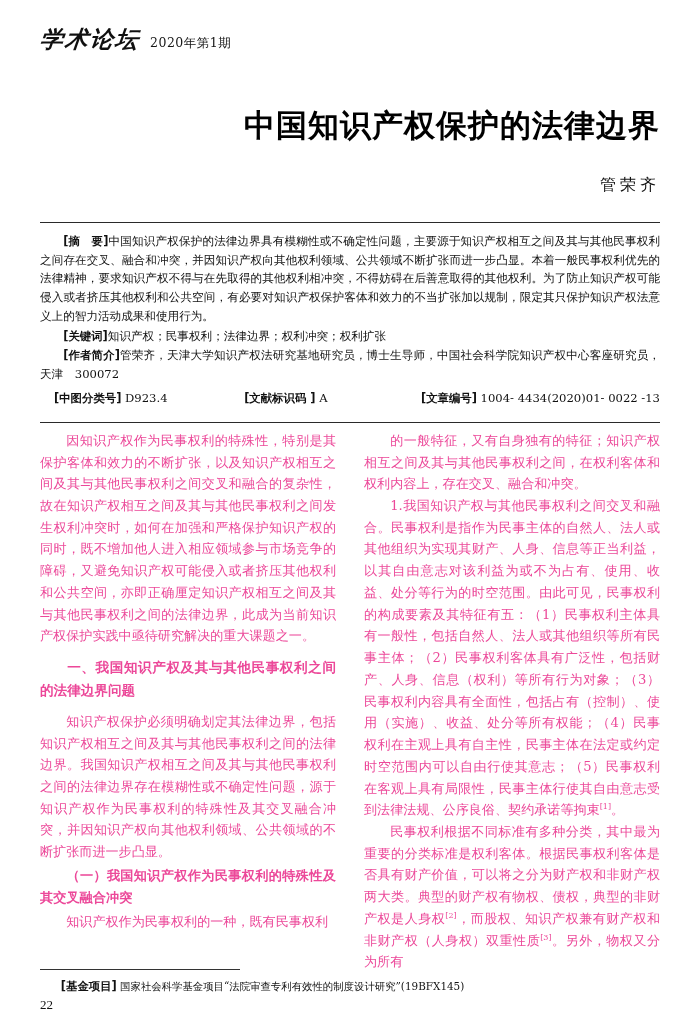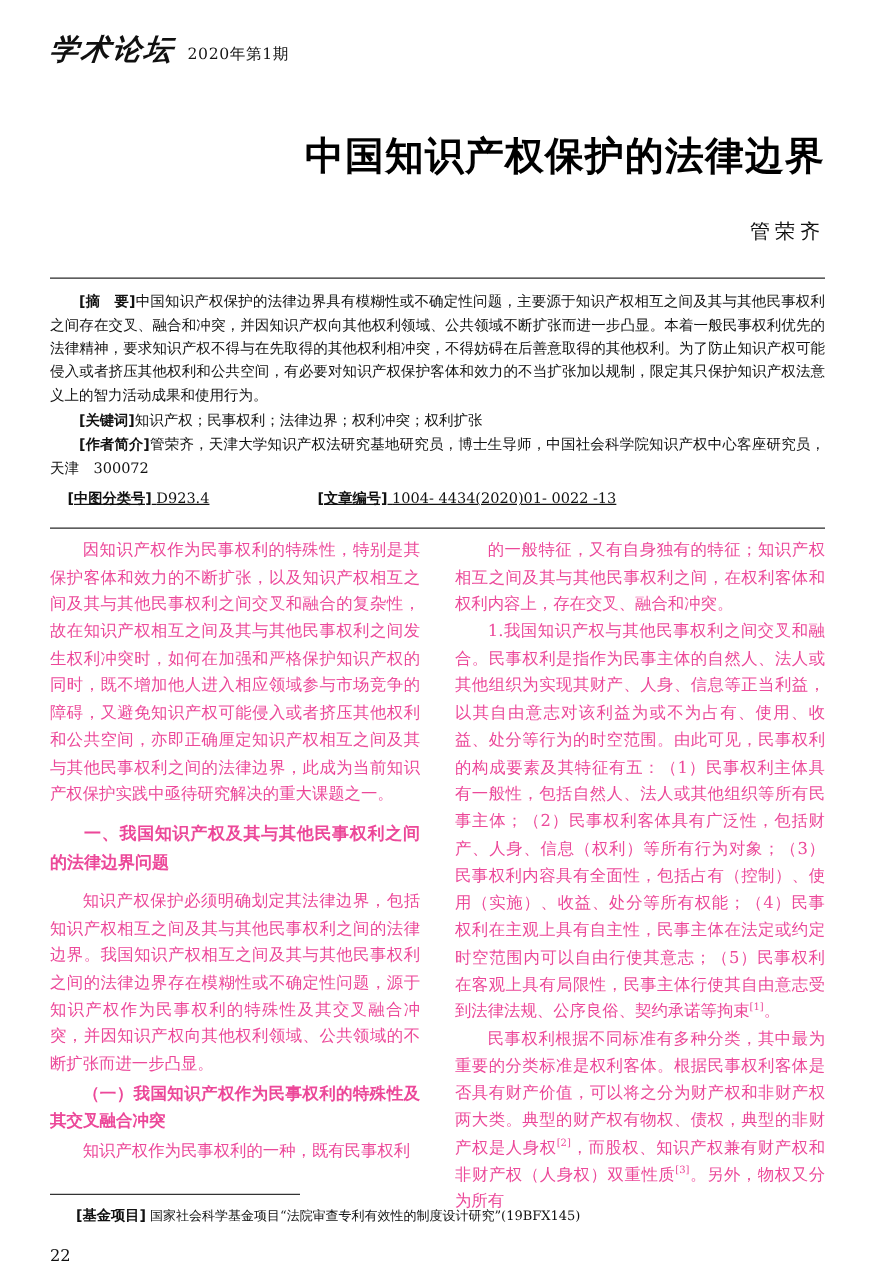--- a/index.html
+++ b/index.html
@@ -90,21 +90,21 @@
   .lbl {
     font-family: "DejaVu Sans", "Liberation Sans", sans-serif;
     font-weight: 700;
     font-size: 11.4px;
   }
   .codes-row {
     display: flex;
     padding: 4px 0 2px 0;
     font-size: 11.6px;
   }
-  .codes-row .code-cell { white-space: nowrap; text-decoration: underline; }
+  .codes-row .code-cell { white-space: nowrap; }
   .code-cell-1 { width: 200px; padding-left: 14px; }
   .code-cell-2 { width: 186px; }
   .code-cell-3 { flex: 1; }
 
   
   .body-cols {
     display: flex;
     gap: 28px;
     margin-top: 7px;
     height: 512px;
@@ -158,22 +158,23 @@
     margin: 0 0 8px 0;
   }
   .footnote {
     font-size: 10.4px;
     line-height: 1.5;
     text-indent: 2em;
     color: #111;
   }
   .page-number {
     font-size: 13px;
-    margin-top: 16px;
-    color: #111;
+    margin-top: 2px;
+    color: #111;
+    font-family: Liberation Serif, serif;
   }
 </style>
 </head>
 <body>
 
 <div class="page">
 
   <div class="masthead">
     <span class="journal-logo">学术论坛</span>
     <span class="issue-line">2020年第1期</span>
@@ -195,20 +196,24 @@
     </p>
     <p class="meta-indent">
       <span class="lbl">[作者简介]</span><span>管荣齐，天津大学知识产权法研究基地研究员，博士生导师，中国社会科学院知识产权中心客座研究员，天津　300072</span>
     </p>
 
     <div class="codes-row">
       <div class="code-cell code-cell-1">
         <span class="lbl">[中图分类号]</span>
         <span>D923.4</span>
       </div>
+      <div class="code-cell code-cell-2">
+        <span class="lbl">[文献标识码 ]</span>
+        <span>A</span>
+      </div>
       <div class="code-cell code-cell-3">
         <span class="lbl">[文章编号]</span>
         <span>1004- 4434(2020)01- 0022 -13</span>
       </div>
     </div>
   </div>
 
   <hr class="rule rule-abstract-bottom">
 
   <div class="body-cols">

